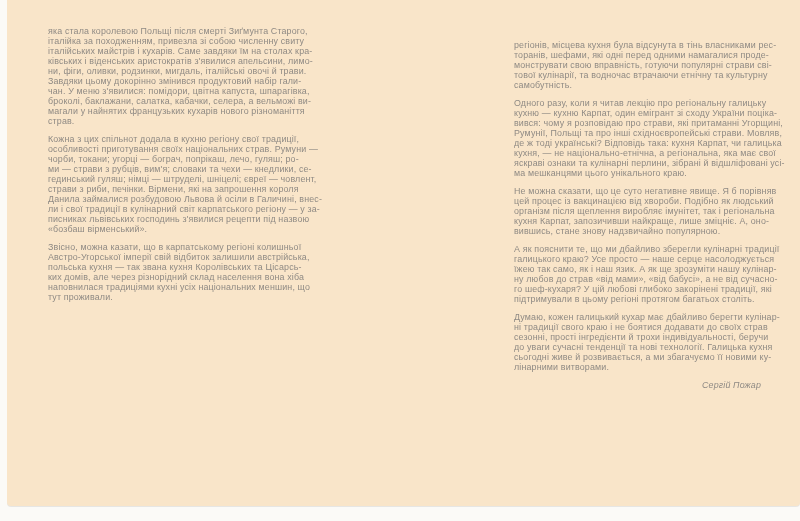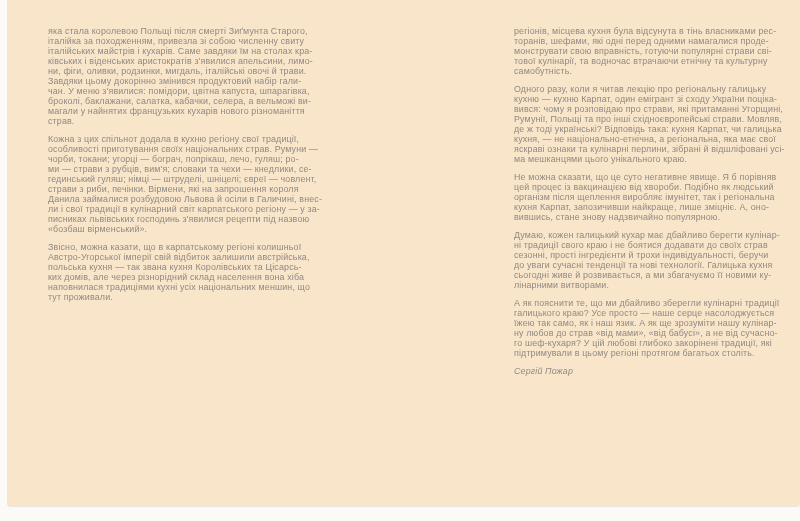--- a/index.html
+++ b/index.html
@@ -30,24 +30,24 @@
     color: var(--text-color, #8f8a84);
     font-size: 8.9px;
     line-height: 10px;
     letter-spacing: 0.15px;
   }
   .column p {
     margin: 0 0 8px 0;
     white-space: pre; 
   }
   .column-left  { left: 41px;  width: 240px; }
-  .column-right { left: 507px; width: 247px; }
+  .column-right { left: 507px; width: 247px; margin-top: 14px; }
   .signature {
     font-style: italic;
-    text-align: left;
+    text-align: right;
     margin-top: 6px !important;
     white-space: normal !important;
   }
 </style>
 </head>
 <body>
 
 <div class="page">
 
   <div class="column column-left">
@@ -91,28 +91,28 @@
 Румунії, Польщі та про інші східноєвропейські страви. Мовляв,
 де ж тоді українські? Відповідь така: кухня Карпат, чи галицька
 кухня, — не національно-етнічна, а регіональна, яка має свої
 яскраві ознаки та кулінарні перлини, зібрані й відшліфовані усі-
 ма мешканцями цього унікального краю.</p>
     <p>Не можна сказати, що це суто негативне явище. Я б порівняв
 цей процес із вакцинацією від хвороби. Подібно як людський
 організм після щеплення виробляє імунітет, так і регіональна
 кухня Карпат, запозичивши найкраще, лише зміцніє. А, оно-
 вившись, стане знову надзвичайно популярною.</p>
+    <p>А як пояснити те, що ми дбайливо зберегли кулінарні традиції
+галицького краю? Усе просто — наше серце насолоджується
+їжею так само, як і наш язик. А як ще зрозуміти нашу кулінар-
+ну любов до страв «від мами», «від бабусі», а не від сучасно-
+го шеф-кухаря? У цій любові глибоко закорінені традиції, які
+підтримували в цьому регіоні протягом багатьох століть.</p>
     <p>Думаю, кожен галицький кухар має дбайливо берегти кулінар-
 ні традиції свого краю і не боятися додавати до своїх страв
 сезонні, прості інгредієнти й трохи індивідуальності, беручи
 до уваги сучасні тенденції та нові технології. Галицька кухня
 сьогодні живе й розвивається, а ми збагачуємо її новими ку-
 лінарними витворами.</p>
-    <p>А як пояснити те, що ми дбайливо зберегли кулінарні традиції
-галицького краю? Усе просто — наше серце насолоджується
-їжею так само, як і наш язик. А як ще зрозуміти нашу кулінар-
-ну любов до страв «від мами», «від бабусі», а не від сучасно-
-го шеф-кухаря? У цій любові глибоко закорінені традиції, які
-підтримували в цьому регіоні протягом багатьох століть.</p>
     <p class="signature">Сергій Пожар</p>
   </div>
 
 </div>
 
 </body></html>

